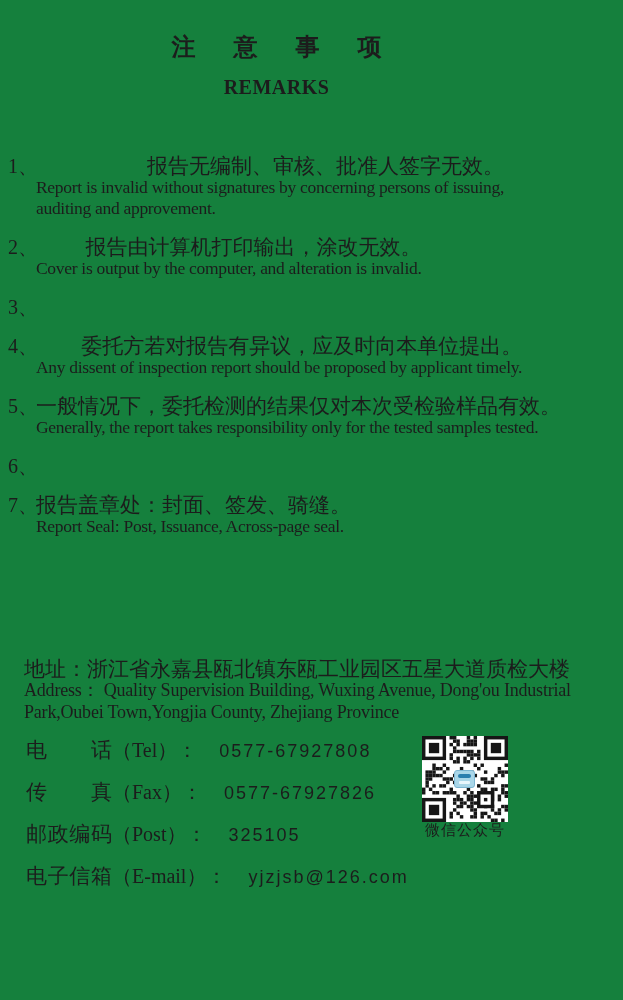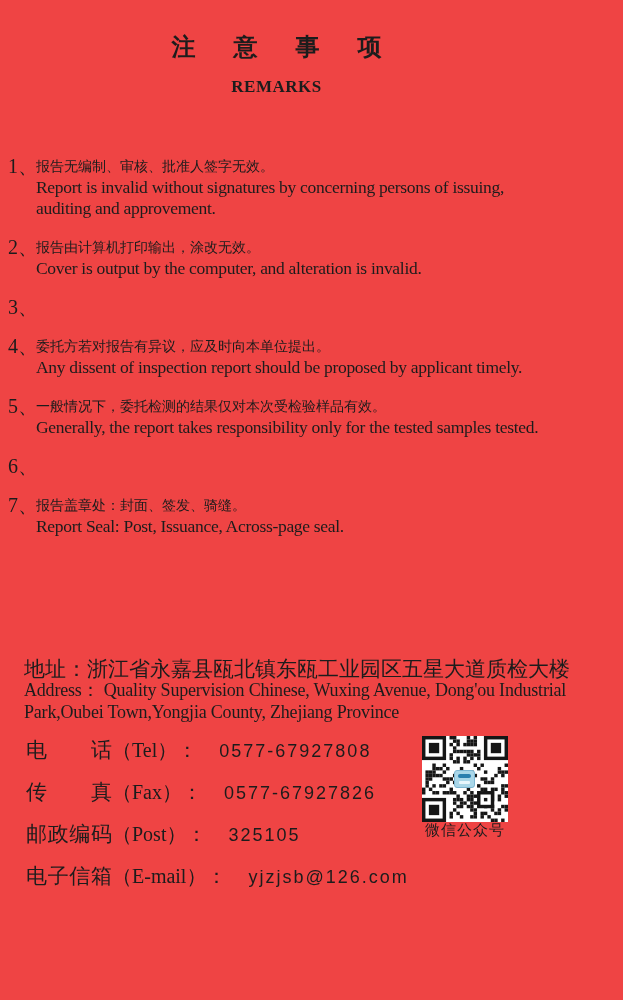--- a/index.html
+++ b/index.html
@@ -1,39 +1,39 @@
 <!DOCTYPE html>
 <html><head>
 <meta charset="utf-8">
 <style>
   html,body{margin:0;padding:0;background:#ffffff;}
   body{
     width:623px;height:1000px;
     font-family:"Liberation Serif","DejaVu Serif",serif;
     color:#1c1c1c;
   }
-  .page{position:relative;width:623px;height:1000px;overflow:hidden;background:#ef4444;}
+  .page{position:relative;width:623px;height:1000px;overflow:hidden;background:#15803d;}
 
   
   .hdr{width:553px;padding-top:33px;text-align:center;}
   .title-zh{
     margin:0;font-size:24px;font-weight:bold;line-height:28px;
     letter-spacing:38px;text-indent:38px;white-space:nowrap;
   }
   .title-en{
-    margin-top:15px;font-size:17px;font-weight:bold;line-height:22px;
+    margin-top:15px;font-size:20px;font-weight:bold;line-height:22px;
     letter-spacing:.5px;
   }
 
   
   ol.remarks{list-style:none;margin:58px 0 0 0;padding:0 0 0 8px;}
   li.item{display:flex;margin-bottom:18px;}
   .num{flex:none;width:28px;font-size:20px;line-height:21px;}
   .itembody{min-width:0;}
-  .zh{font-size:14px;line-height:21px;white-space:nowrap;}
+  .zh{font-size:21px;line-height:21px;white-space:nowrap;text-align:right;}
   .en{font-size:17.5px;line-height:21px;letter-spacing:-0.3px;white-space:nowrap;}
 
   
   .address{position:absolute;left:24px;top:658px;}
   .addr-zh{font-size:21px;line-height:22px;white-space:nowrap;}
   .addr-en{font-size:18px;line-height:21.5px;letter-spacing:-0.2px;white-space:nowrap;}
 
   
   .contacts{position:absolute;left:26px;top:740px;}
   .contact-row{height:21px;line-height:21px;margin-bottom:21px;white-space:nowrap;}
@@ -110,21 +110,21 @@
         <div class="itembody">
           <div class="zh">报告盖章处：封面、签发、骑缝。</div>
           <div class="en">Report Seal: Post, Issuance, Across-page seal.</div>
         </div>
       </li>
     </ol>
 
   <div class="address">
     <div class="addr-zh">地址：浙江省永嘉县瓯北镇东瓯工业园区五星大道质检大楼</div>
     <div id="addr-en">
-        <div class="addr-en">Address： Quality Supervision Chinese, Wuxing Avenue, Dong'ou Industrial</div>
+        <div class="addr-en">Address： Quality Supervision Building, Wuxing Avenue, Dong'ou Industrial</div>
         <div class="addr-en">Park,Oubei Town,Yongjia County, Zhejiang Province</div>
       </div>
   </div>
 
   <div class="contacts" id="contacts">
       <div class="contact-row"><span class="c-zh">电话</span><span class="c-suffix">（Tel）：</span><span class="c-value">0577-67927808</span></div>
       <div class="contact-row"><span class="c-zh">传真</span><span class="c-suffix">（Fax）：</span><span class="c-value">0577-67927826</span></div>
       <div class="contact-row"><span class="c-zh">邮政编码</span><span class="c-suffix">（Post）：</span><span class="c-value">325105</span></div>
       <div class="contact-row"><span class="c-zh">电子信箱</span><span class="c-suffix">（E-mail）：</span><span class="c-value">yjzjsb@126.com</span></div>
     </div>

